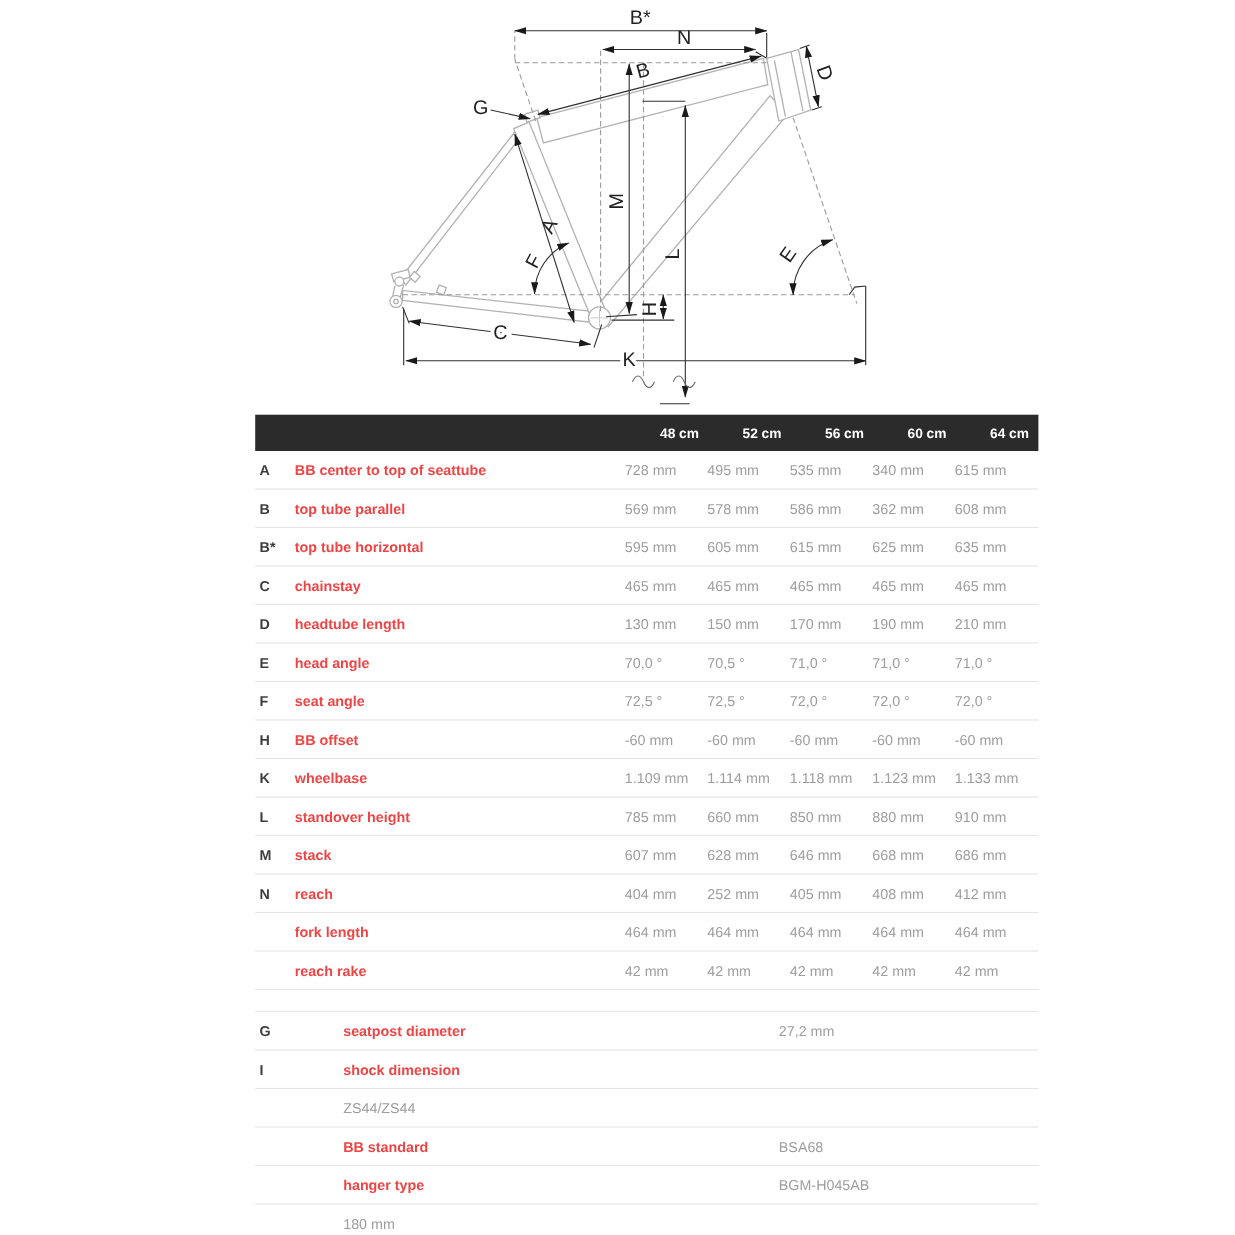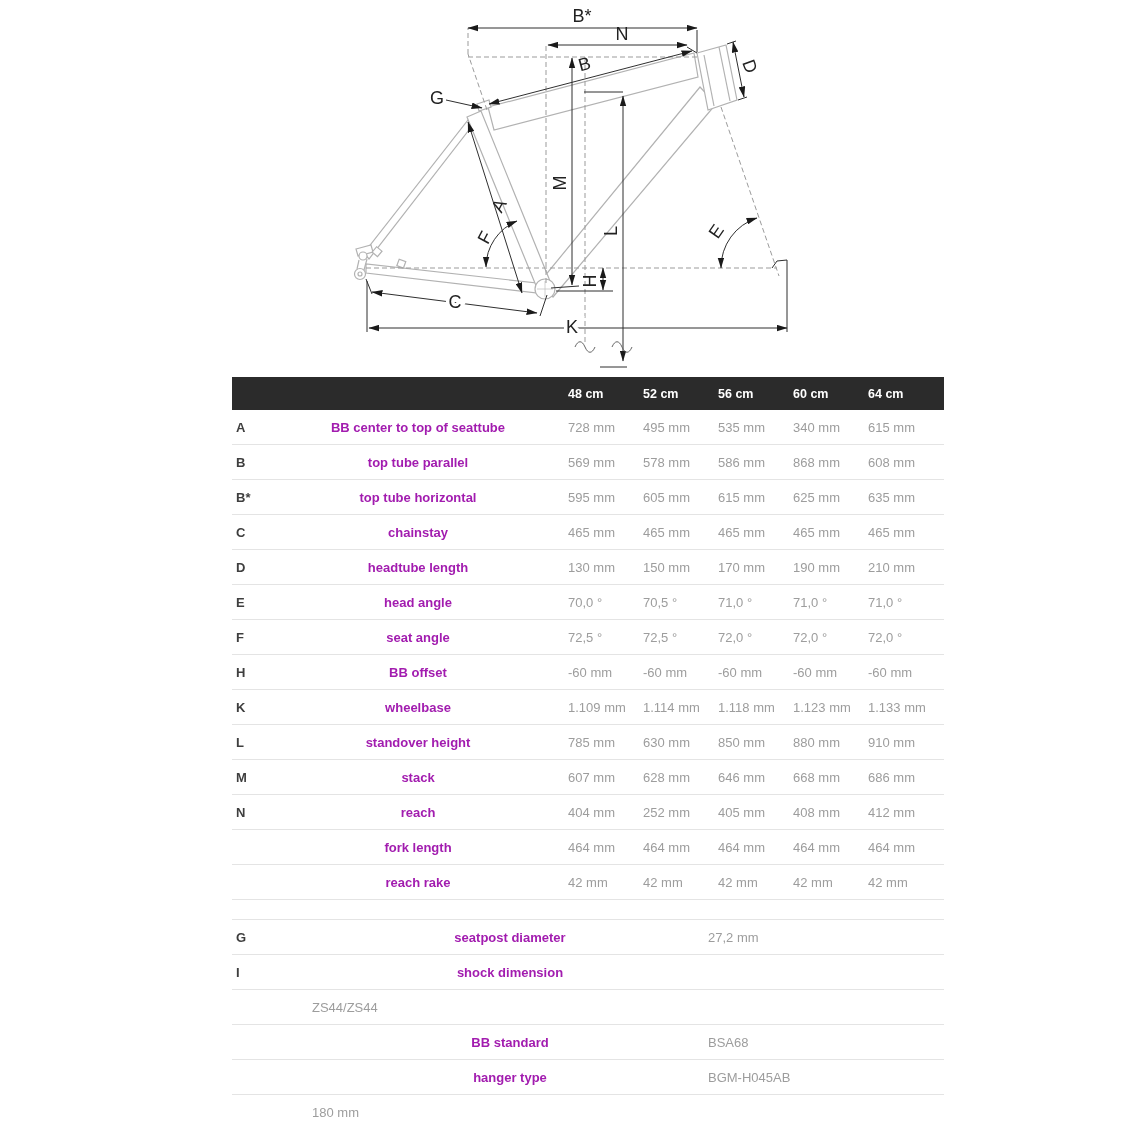--- a/index.html
+++ b/index.html
@@ -7,25 +7,25 @@
     width:1123px;height:1123px;overflow:hidden;background:#fff;
     font-family:"Liberation Sans",sans-serif;position:relative;
   }
   svg text{font-family:"Liberation Sans",sans-serif;}
 
   
   .geo-table{position:absolute;left:232px;top:377px;width:712px;font-size:13px;}
   .thead{display:grid;grid-template-columns:336px repeat(5,75px);height:33px;align-items:center;
          color:#fff;font-weight:bold;font-size:12.5px;}
   .hspacer{display:block;}
-  .hcol{display:block;}
+  .hcol{display:block;margin-left:32px;}
   .grow{display:grid;grid-template-columns:36px 300px repeat(5,75px);height:34px;align-items:center;
         border-bottom:1px solid #e4e4e4;}
   .gletter{font-weight:bold;color:#3e3e3e;padding-left:4px;}
-  .gname{font-weight:bold;color:#a21caf;text-align:center;}
+  .gname{font-weight:bold;color:#ef4444;}
   .gval{color:#9d9d9d;}
   .specs{margin-top:19px;border-top:1px solid #e4e4e4;}
   .srow{display:grid;grid-template-columns:80px 396px 1fr;height:34px;align-items:center;
         border-bottom:1px solid #e4e4e4;}
 </style>
 </head>
 <body>
 
 <svg width="1123" height="378" viewBox="0 0 1123 378" style="position:absolute;left:0;top:0;">
   <defs>
@@ -163,21 +163,21 @@
         <span class="gval">535 mm</span>
         <span class="gval">340 mm</span>
         <span class="gval">615 mm</span>
       </div>
       <div class="grow">
         <span class="gletter">B</span>
         <span class="gname">top tube parallel</span>
         <span class="gval">569 mm</span>
         <span class="gval">578 mm</span>
         <span class="gval">586 mm</span>
-        <span class="gval">868 mm</span>
+        <span class="gval">362 mm</span>
         <span class="gval">608 mm</span>
       </div>
       <div class="grow">
         <span class="gletter">B*</span>
         <span class="gname">top tube horizontal</span>
         <span class="gval">595 mm</span>
         <span class="gval">605 mm</span>
         <span class="gval">615 mm</span>
         <span class="gval">625 mm</span>
         <span class="gval">635 mm</span>
@@ -233,21 +233,21 @@
         <span class="gval">1.109 mm</span>
         <span class="gval">1.114 mm</span>
         <span class="gval">1.118 mm</span>
         <span class="gval">1.123 mm</span>
         <span class="gval">1.133 mm</span>
       </div>
       <div class="grow">
         <span class="gletter">L</span>
         <span class="gname">standover height</span>
         <span class="gval">785 mm</span>
-        <span class="gval">630 mm</span>
+        <span class="gval">660 mm</span>
         <span class="gval">850 mm</span>
         <span class="gval">880 mm</span>
         <span class="gval">910 mm</span>
       </div>
       <div class="grow">
         <span class="gletter">M</span>
         <span class="gname">stack</span>
         <span class="gval">607 mm</span>
         <span class="gval">628 mm</span>
         <span class="gval">646 mm</span>

